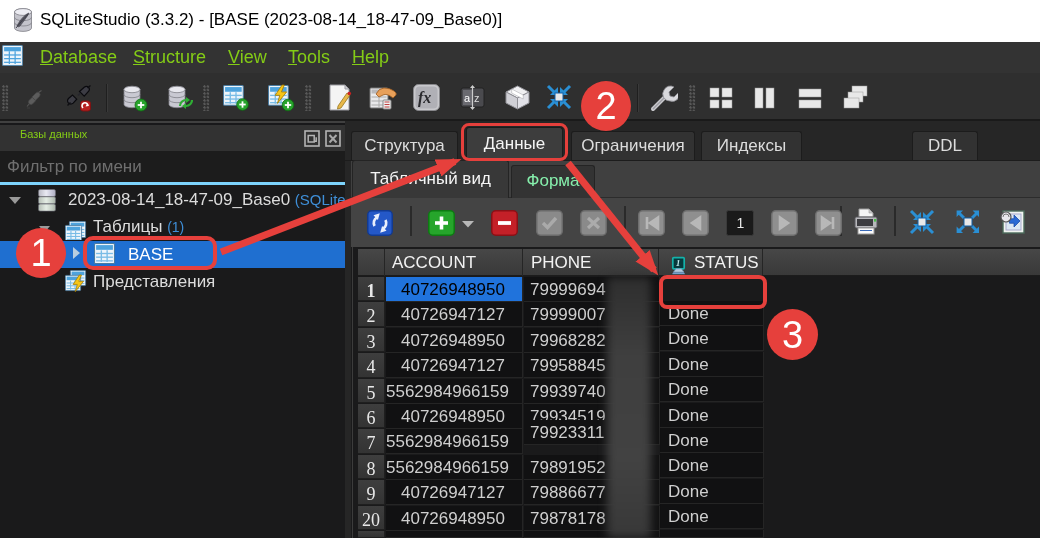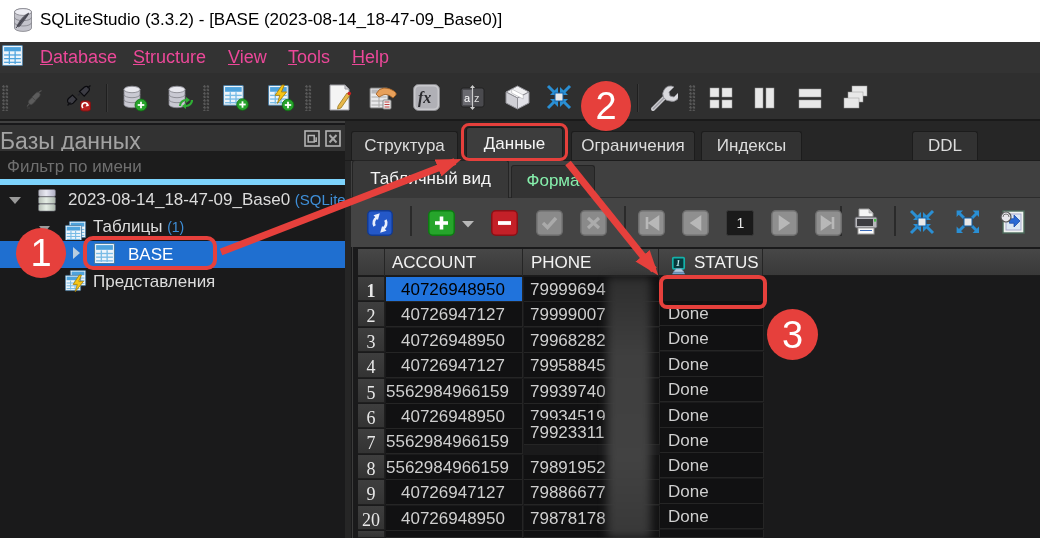--- a/index.html
+++ b/index.html
@@ -7,34 +7,34 @@
     font-family:"Liberation Sans", sans-serif; }
   .abs { position:absolute; }
   #stage { position:relative; width:976px; height:538px; }
 
   
   #titlebar { left:0; top:0; width:1040px; height:42px; background:#ffffff; }
   #titletext { left:40px; top:10px; font-size:17px; color:#000; }
 
   
   #menubar { left:0; top:42px; width:1040px; height:31px; background:#333333; }
-  .menuitem { position:absolute; top:5px; font-size:18px; color:#ec4899; }
+  .menuitem { position:absolute; top:5px; font-size:18px; color:#84cc16; }
 
   
   #toolbar { left:0; top:73px; width:1040px; height:48px; background:#2f2f2f;
      border-bottom:2px solid #1a1a1a; }
   .grip { position:absolute; width:7px; height:26px; top:85px;
      background-image:radial-gradient(circle at 1.5px 1.5px,#5a5a5a 1.1px,transparent 1.3px);
      background-size:3.5px 3.5px; }
   .tsep { position:absolute; width:2px; height:28px; top:84px; background:#1f1f1f; border-right:1px solid #3a3a3a;}
 
   
   #dockhead { left:0; top:125px; width:345px; height:26px; background:#323232; }
-  #dockhead span { position:absolute; left:0; top:3px; font-size:23px; color:#a3a3a3; }
-  #filter { left:0; top:151px; width:345px; height:34px; background:#1c1c1c; border-bottom:6px solid #7dd3fc;}
+  #dockhead span { position:absolute; left:20px; top:3px; font-size:11px; color:#84cc16; }
+  #filter { left:0; top:151px; width:345px; height:34px; background:#1c1c1c; border-bottom:3px solid #7dd3fc;}
   #filter span { position:absolute; left:7px; top:6px; font-size:17px; color:#6f6f6f; }
   #tree { left:0; top:185px; width:345px; height:353px; background:#1a1a1b; }
   .trow { position:absolute; font-size:17px; color:#dcdcdc; white-space:nowrap; }
   #selrow { left:0; top:241px; width:345px; height:27px; background:#1f6fd0; }
 
   
   #rpanel { left:345px; top:121px; width:695px; height:417px; background:#262626; }
   .tab { position:absolute; background:#323232; border:1px solid #1c1c1c; border-bottom:none;
      border-radius:3px 3px 0 0; font-size:17px; color:#dcdcdc; text-align:center; }
   .tab.active { background:#3d3d3d; color:#f5f5f5; }

